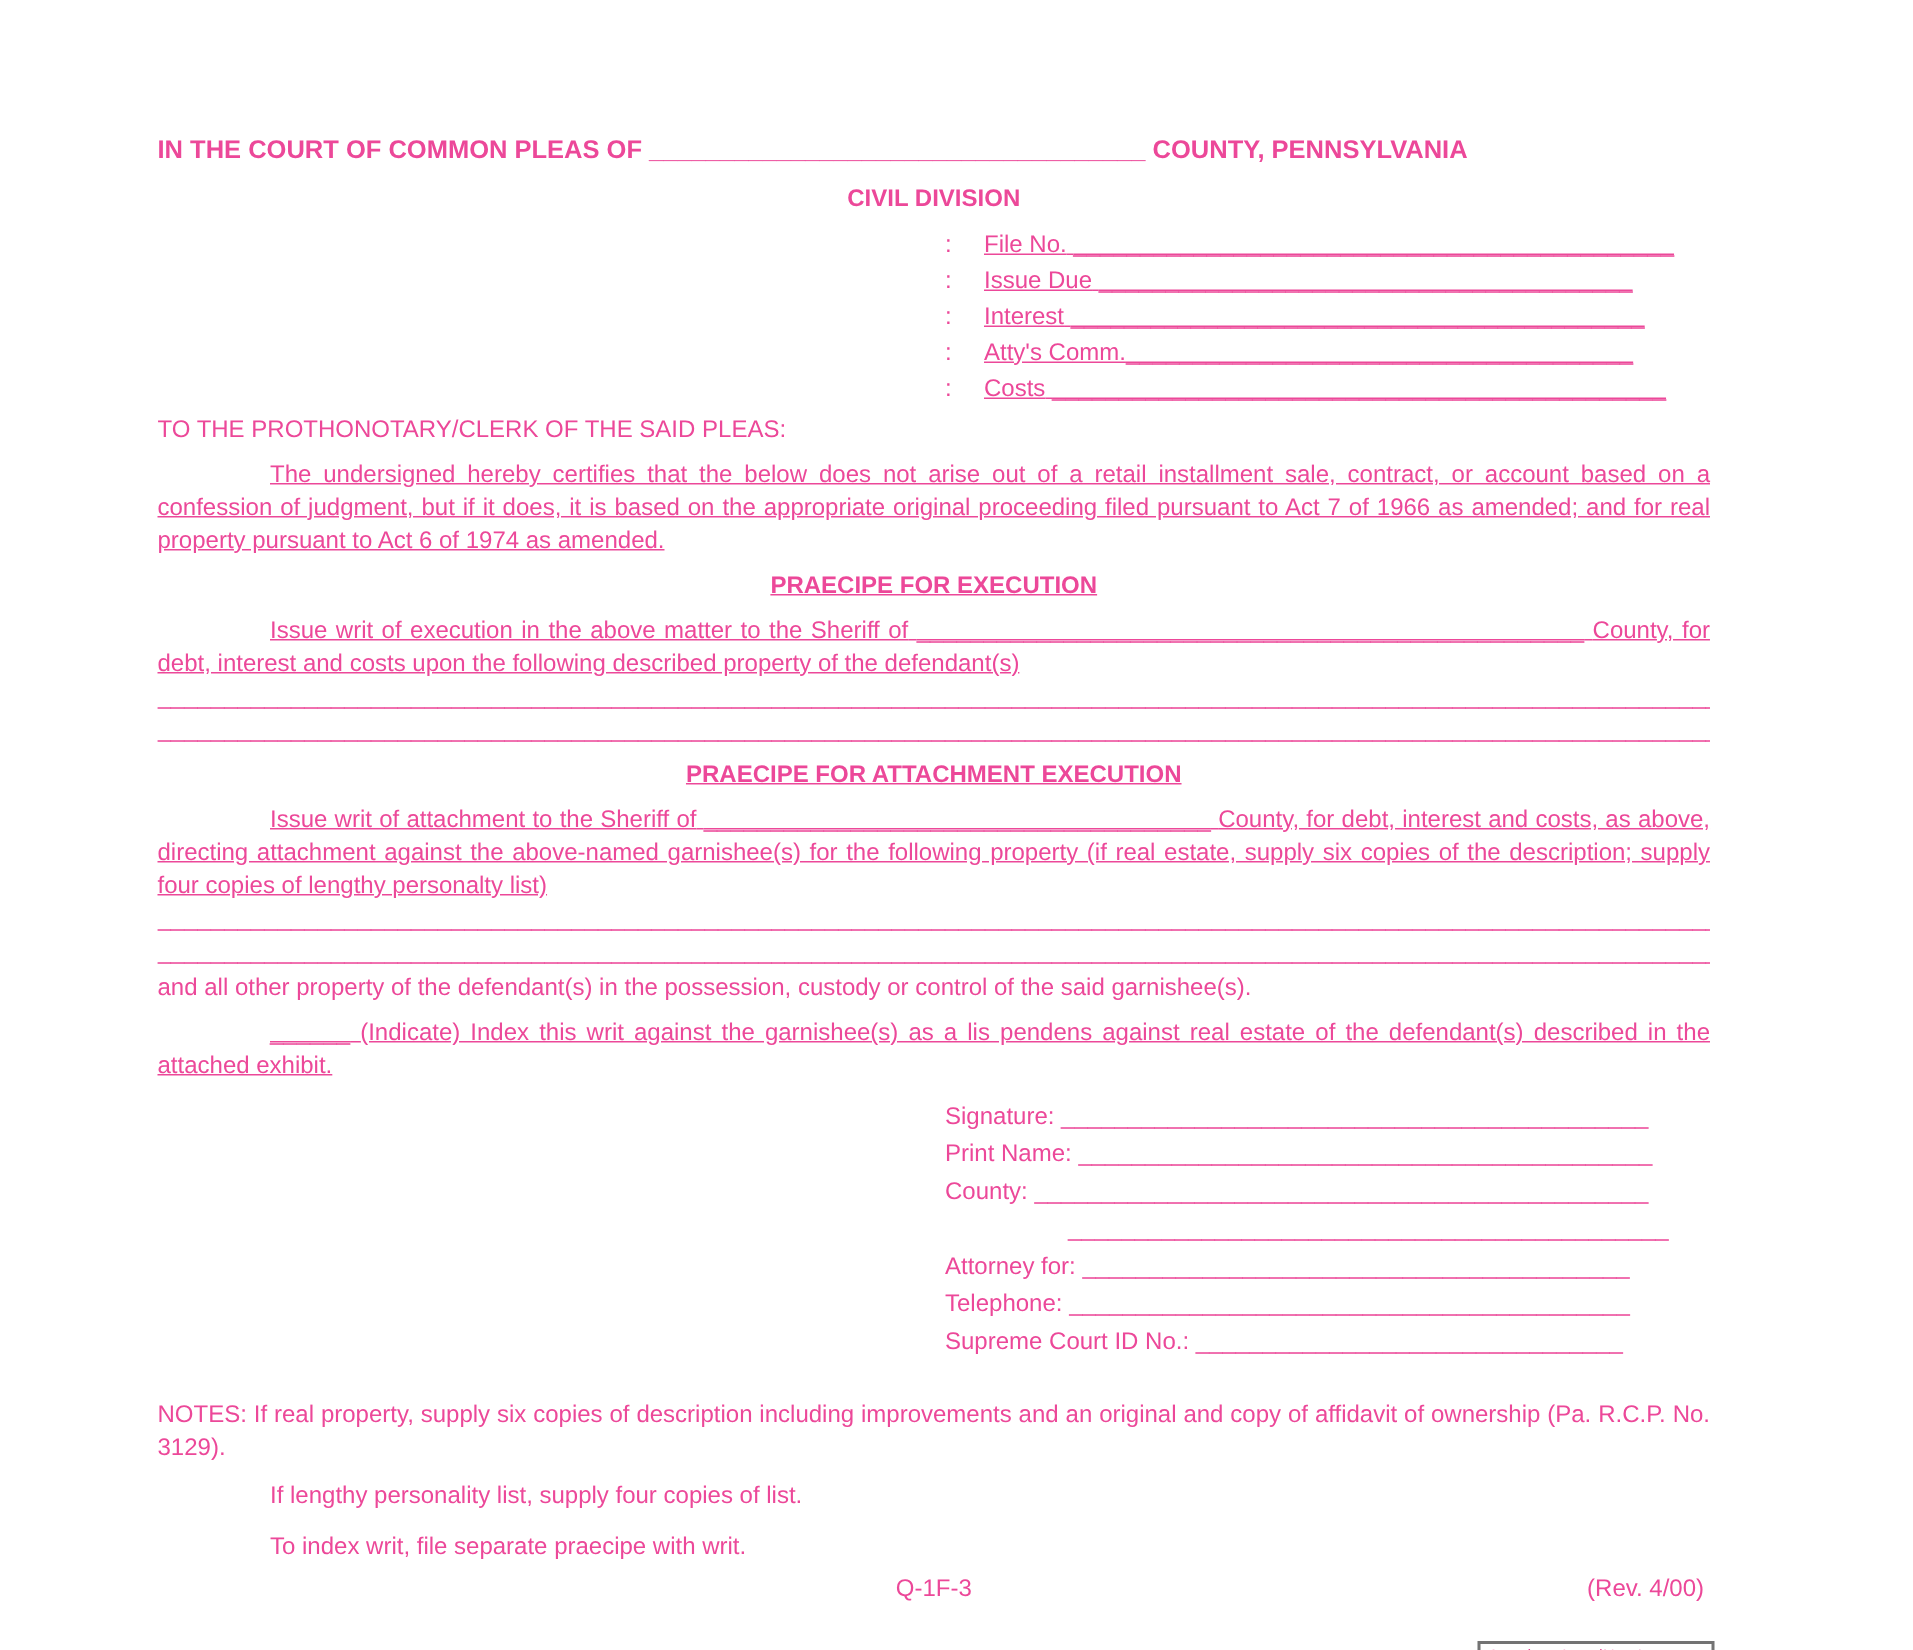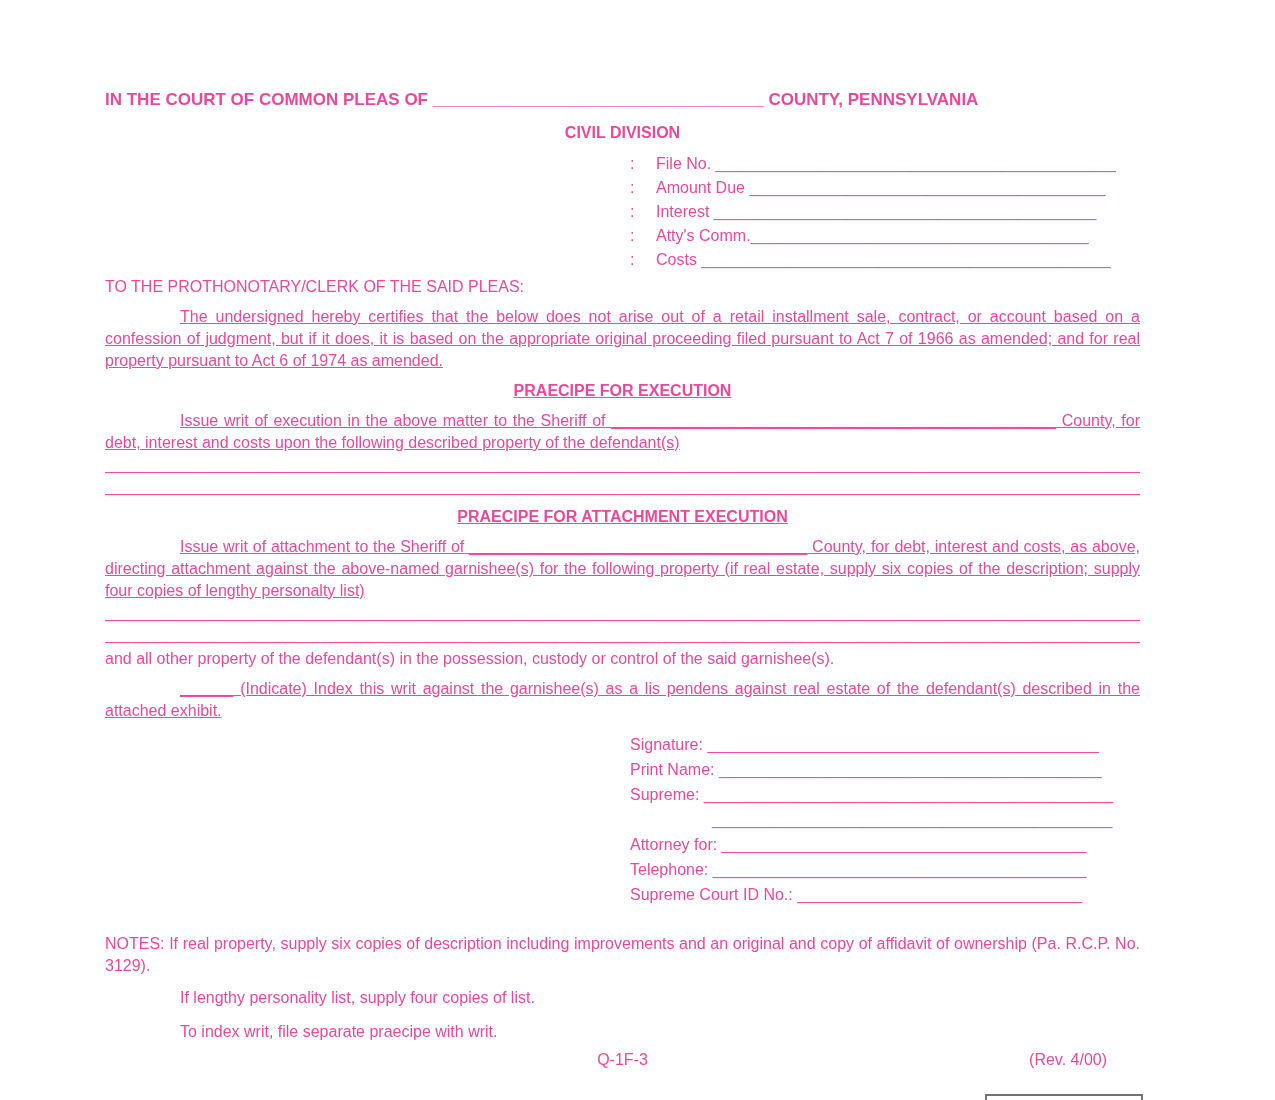--- a/index.html
+++ b/index.html
@@ -12,21 +12,21 @@
     font-size:16px; line-height:22px;
     overflow:hidden;
     margin-top:36px;
   }
   .content { position:absolute; left:105px; top:52px; width:1035px; }
 
   .form-title { font-weight:bold; font-size:17px; line-height:24px; }
   .division-title { font-weight:bold; text-align:center; margin-top:10px; }
 
   .caption-block { margin-left:525px; margin-top:8px; }
-  .caption-row { line-height:24px; white-space:nowrap; }
+  .caption-row { line-height:24px; white-space:nowrap;text-decoration:underline; }
   .caption-row .colon { display:inline-block; width:26px; }
   .caption-row.cap-indent .blank { margin-left:80px; }
 
   .salutation { margin-top:4px; }
 
   .para { }
   .indent { text-indent:75px;text-decoration:underline; }
   .justify { text-align:justify; }
   .cert { margin-top:8px; }
 
@@ -42,21 +42,21 @@
   .date-line { position:absolute; left:0; top:0; white-space:nowrap; }
   .sig-rows { margin-left:525px; }
   .sig-row { line-height:25px; white-space:nowrap; }
   .sig-row.sig-indent .blank { margin-left:82px; }
 
   .notes-main { margin-top:26px; }
   .note-sub { margin-top:10px; text-indent:75px; }
   .note-sub.last { margin-top:12px; }
 
   .footer-row { margin-top:6px; position:relative; text-align:center; }
-  .footer-rev { position:absolute; right:33px; top:0; }
+  .footer-rev { position:absolute; right:4px; top:0; }
 
   .legalnet-box {
     position:absolute; left:985px; top:1058px; width:158px;
     border:2px solid #737373; padding:2px 5px;
     font-size:11px; line-height:13px; text-align:left;
   }
   .it { }
 </style>
 </head>
 <body>
@@ -70,21 +70,21 @@
       <span>COUNTY, PENNSYLVANIA</span>
     </div>
 
     <div class="division-title">CIVIL DIVISION</div>
 
     <div class="caption-block">
       <div class="caption-row">
         <span class="colon">:</span><span>File No.</span> <span class="blank">_____________________________________________</span>
       </div>
       <div class="caption-row">
-        <span class="colon">:</span><span>Amount Due</span> <span class="blank">________________________________________</span>
+        <span class="colon">:</span><span>Issue Due</span> <span class="blank">________________________________________</span>
       </div>
       <div class="caption-row">
         <span class="colon">:</span><span>Interest</span> <span class="blank">___________________________________________</span>
       </div>
       <div class="caption-row">
         <span class="colon">:</span><span>Atty's Comm.</span><span class="blank">______________________________________</span>
       </div>
       <div class="caption-row">
         <span class="colon">:</span><span>Costs</span> <span class="blank">______________________________________________</span>
       </div>
@@ -129,21 +129,21 @@
 
     <div class="sig-block">
       <div class="sig-rows">
         <div class="sig-row">
           <span>Signature:</span> <span class="blank">____________________________________________</span>
         </div>
         <div class="sig-row">
           <span>Print Name:</span> <span class="blank">___________________________________________</span>
         </div>
         <div class="sig-row">
-          <span>Supreme:</span> <span class="blank">______________________________________________</span>
+          <span>County:</span> <span class="blank">______________________________________________</span>
         </div>
         <div class="sig-row sig-indent">
           <span></span><span class="blank">_____________________________________________</span>
         </div>
         <div class="sig-row">
           <span>Attorney for:</span> <span class="blank">_________________________________________</span>
         </div>
         <div class="sig-row">
           <span>Telephone:</span> <span class="blank">__________________________________________</span>
         </div>

